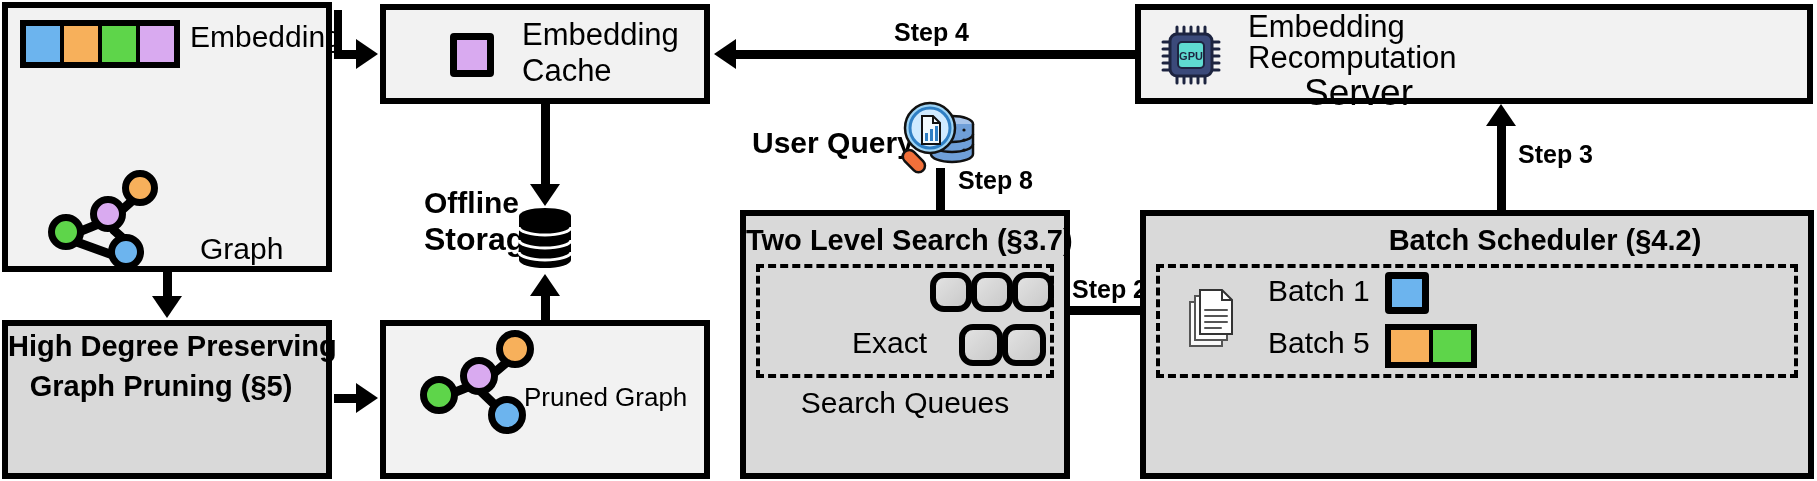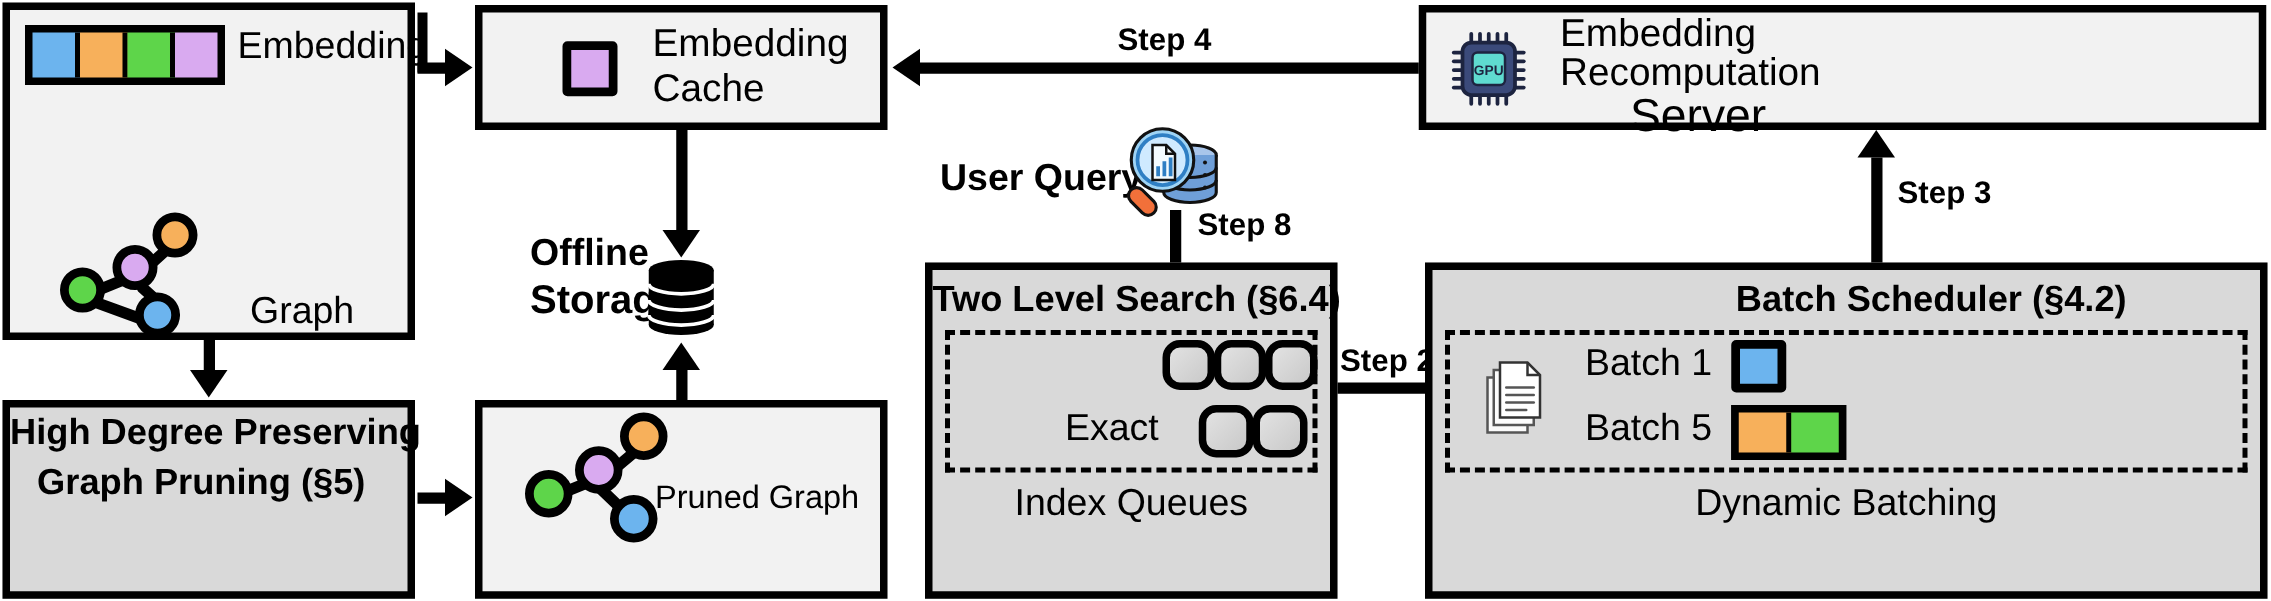--- a/index.html
+++ b/index.html
@@ -239,33 +239,33 @@
     <rect x="25" y="35" width="3" height="8" fill="#2f7fc4"></rect>
     <rect x="30" y="31" width="3" height="12" fill="#2f7fc4"></rect>
     <rect x="35" y="28" width="3" height="15" fill="#2f7fc4"></rect>
   </svg>
 
   <div class="vline" style="left:936px; top:168px; width:9px; height:50px;"></div>
   <div class="arrowhead ah-down" style="left:925px; top:216px;"></div>
   <div class="lbl bold" style="left:958px; top:166px; font-size:25px;">Step 8</div>
 
   <div class="box shaded" style="left:740px; top:210px; width:330px; height:269px;"></div>
-  <div class="lbl bold" style="left:746px; top:224px; width:318px; font-size:29px; text-align:center;">Two Level Search (§6.4)</div>
+  <div class="lbl bold" style="left:746px; top:224px; width:318px; font-size:29px; text-align:center;">Two Level Search (§3.7)</div>
 
   <div class="dashed" style="left:756px; top:264px; width:298px; height:114px;"></div>
 
   <div class="slot" style="left:930px; top:272px; width:42px; height:40px;"></div>
   <div class="slot" style="left:971px; top:272px; width:42px; height:40px;"></div>
   <div class="slot" style="left:1012px; top:272px; width:42px; height:40px;"></div>
 
   <div class="lbl" style="left:852px; top:326px; font-size:30px;">Exact</div>
   <div class="slot" style="left:959px; top:324px; width:44px; height:42px;"></div>
   <div class="slot" style="left:1002px; top:324px; width:44px; height:42px;"></div>
 
-  <div class="lbl" style="left:746px; top:386px; width:318px; font-size:30px; text-align:center;">Index Queues</div>
+  <div class="lbl" style="left:746px; top:386px; width:318px; font-size:30px; text-align:center;">Search Queues</div>
 
   <div class="hline" style="left:1070px; top:306px; width:76px; height:9px;"></div>
   <div class="arrowhead ah-right" style="left:1144px; top:295px;"></div>
   <div class="lbl bold" style="left:1072px; top:275px; font-size:25px;">Step 2</div>
 
   <div class="box shaded" style="left:1140px; top:210px; width:674px; height:269px;"></div>
   <div class="lbl bold" style="left:1146px; top:224px; width:798px; font-size:29px; text-align:center;">Batch Scheduler (§4.2)</div>
 
   <div class="dashed" style="left:1156px; top:264px; width:642px; height:114px;"></div>
 
@@ -284,19 +284,18 @@
 
   <div class="lbl" style="left:1268px; top:274px; font-size:30px;">Batch 1</div>
   <div class="emb-square" style="left:1385px; top:272px; width:44px; height:42px; background:#6cb4ee;"></div>
 
   <div class="lbl" style="left:1268px; top:326px; font-size:30px;">Batch 5</div>
   <div class="emb-strip" style="left:1385px; top:324px; width:92px; height:44px;">
     <div class="emb-cell" style="width:50%; background:#f7b05b;"></div>
     <div class="emb-cell" style="width:50%; background:#5ed54a;"></div>
   </div>
 
-  <div class="lbl" style="left:1146px; top:386px; width:662px; font-size:30px; text-align:center;">Dynamic Batching</div>
 
   <div class="vline" style="left:1497px; top:126px; width:9px; height:84px;"></div>
   <div class="arrowhead ah-up" style="left:1486px; top:104px;"></div>
   <div class="lbl bold" style="left:1518px; top:140px; font-size:25px;text-align:center;">Step 3</div>
 
 </div>
 
 </body></html>

